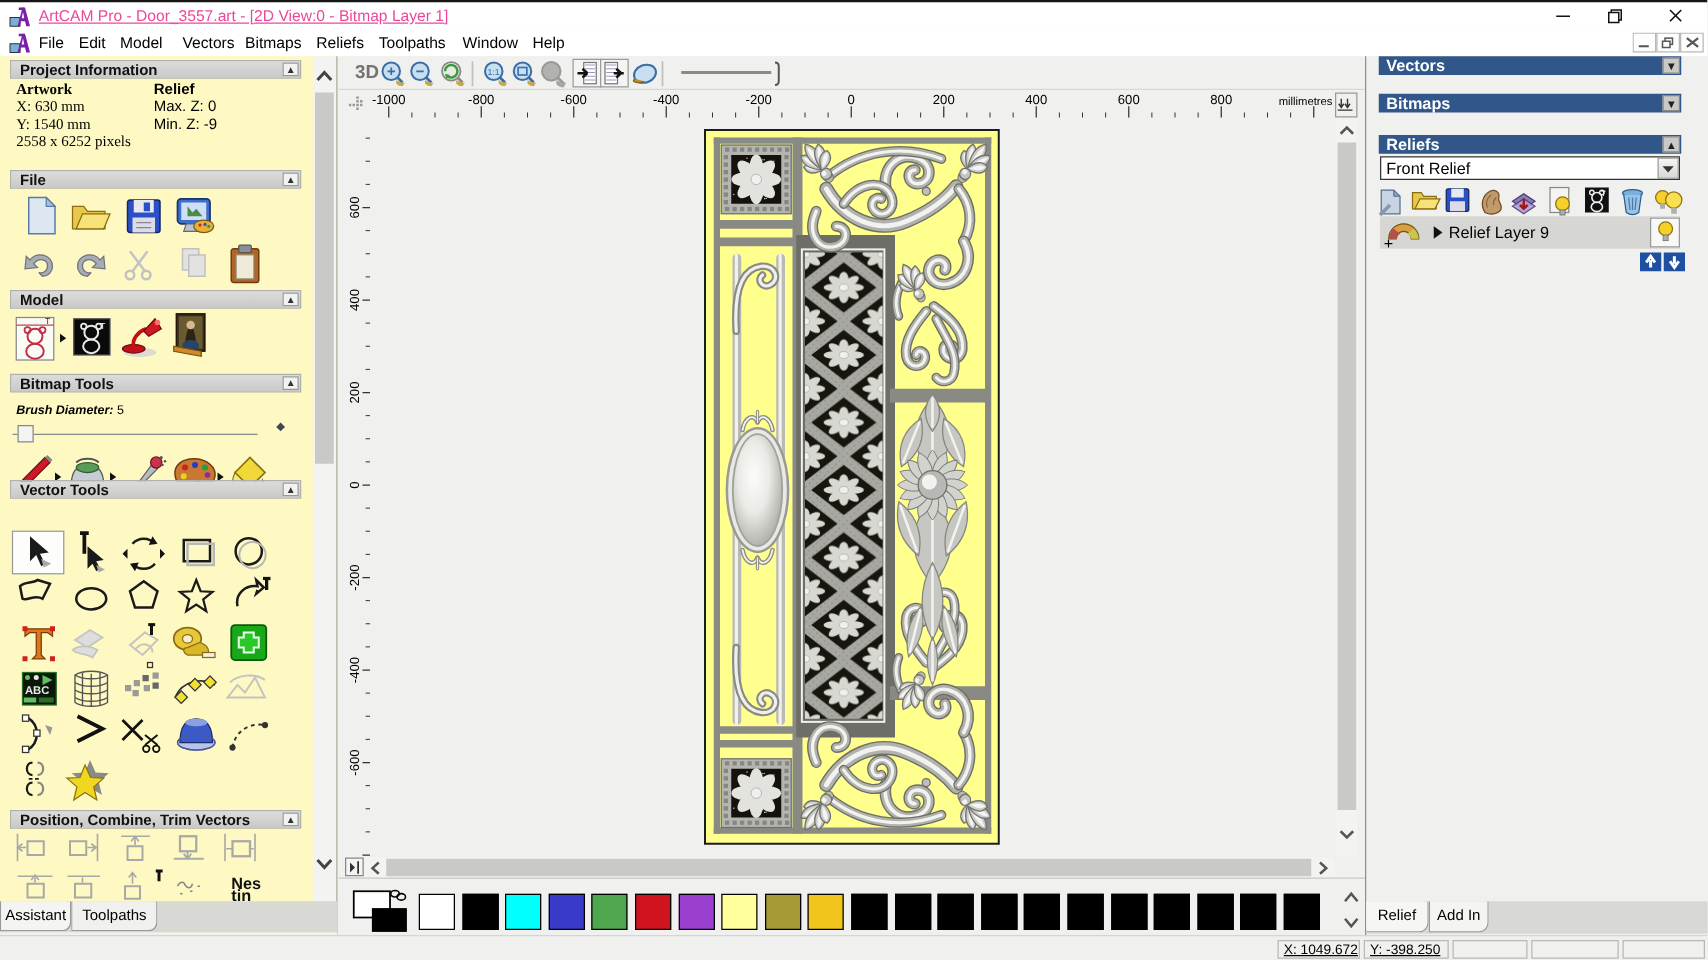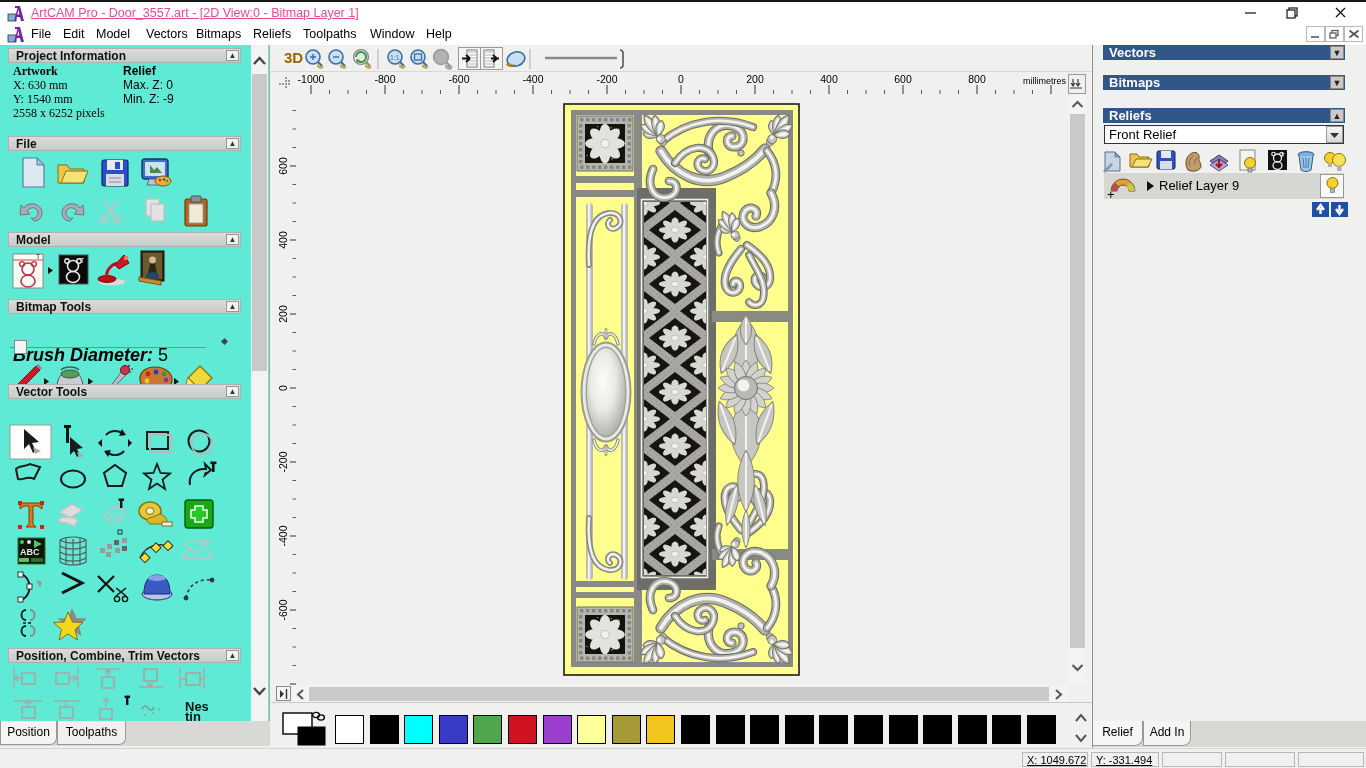--- a/index.html
+++ b/index.html
@@ -6,21 +6,21 @@
   html,body { width:1366px; height:768px; overflow:hidden; }
   body { font-family:"Liberation Sans", sans-serif; background:#f0f0ee; position:relative; }
   .abs { position:absolute; }
   
   #topblack { left:0; top:0; width:1366px; height:2px; background:#161616; }
   #titlebar { left:0; top:2px; width:1366px; height:21px; background:#ffffff; }
   #titletext { left:31px; top:4px; font-size:12.5px; color:#ec4899;text-decoration:underline; }
   #menubar { left:0; top:23px; width:1366px; height:22px; background:#ffffff; }
   .menuitem { position:absolute; top:4px; font-size:12.5px; color:#000; }
   
-  #leftpanel { left:0; top:45px; width:270px; height:703px; background:#5eead4; border-right:1px solid #a8a8a8; }
+  #leftpanel { left:0; top:45px; width:270px; height:703px; background:#fef9c3; border-right:1px solid #a8a8a8; }
   .lsec { position:absolute; left:8px; width:233px; height:15px;
           background:linear-gradient(#dcdcda,#c9c9c7); border:1px solid #b0b0ae; }
   .lsec span { position:absolute; left:7px; top:0px; font-size:12px; font-weight:bold; color:#111; }
   .lsecbtn { position:absolute; right:1px; top:1px; width:13px; height:11px; background:#f2f2f0; border:1px solid #999; font-size:8px; text-align:center; line-height:10px; color:#333; }
   
   #rightpanel { left:1092px; top:45px; width:274px; height:703px; background:#f0f0ee; border-left:1px solid #909090; }
   .rsec { position:absolute; left:10px; width:242px; height:15px; background:#30568a; }
   .rsec span { position:absolute; left:6px; top:0px; font-size:13px; font-weight:bold; color:#fff; }
   .rsecbtn { position:absolute; right:1px; top:1px; width:14px; height:13px; background:#c9c9c7; border:1px solid #888; color:#222; font-size:9px; text-align:center; line-height:12px; }
   
@@ -192,21 +192,21 @@
       <circle cx="11.5" cy="9" r="3.4" fill="#d8b890"></circle>
       <path d="M5 24 C8 20 15 20 18 24 L18 28 L5 28 Z" fill="#24466a"></path>
       <path d="M-2 26 L20 30 L20 34 L-2 30 Z" fill="#d08a2a" stroke="#7a5210" stroke-width="1"></path>
     </g>
   </svg>
 
   <div class="lsec" style="top:254px;">
       <span>Bitmap Tools</span>
       <div class="lsecbtn">▲</div>
     </div>
-  <div class="abs" style="left:13px;top:278px;font-size:18px;font-weight:bold;font-style:italic;color:#000;margin-top:22px;">Brush Diameter: <span style="font-style:normal;font-weight:normal;">5</span></div>
+  <div class="abs" style="left:13px;top:278px;font-size:10px;font-weight:bold;font-style:italic;color:#000;">Brush Diameter: <span style="font-style:normal;font-weight:normal;">5</span></div>
   <div class="abs" style="left:10px;top:302px;width:196px;height:1px;background:#888;"></div>
   <div class="abs" style="left:14px;top:295px;width:13px;height:14px;background:#f4f4f2;border:1px solid #888;"></div>
   <div class="abs" style="left:222px;top:294px;width:5px;height:5px;background:#445;transform:rotate(45deg);"></div>
   <svg class="abs" id="painticons" style="left:0;top:315px;" width="250" height="40" viewBox="0 0 250 40">
 
     <g transform="translate(12,4)">
       <path d="M2 28 L8 26 L28 6 L24 2 L4 22 Z" fill="#d01828" stroke="#70101a" stroke-width="1"></path>
       <path d="M2 28 L8 26 L4 22 Z" fill="#e8c898"></path>
       <path d="M24 2 L28 6 L30 4 L26 0 Z" fill="#888"></path>
     </g>
@@ -406,28 +406,28 @@
         <path d="M106 34 L106 42 M103 37 l3 -4 l3 4" stroke-width="1.3"></path>
       <rect x="126" y="32" width="2.4" height="8" fill="#111" stroke="none"></rect>
         <rect x="124.6" y="30.6" width="5.5" height="2.4" fill="#111" stroke="none"></rect>
       <path d="M142 44 c2 -4 5 -4 6 -1 c2 3 5 3 6 -1 M144 50 l2 0 M152 48 l2 0 M158 44 l2 0" stroke="#888" stroke-width="1.2"></path>
     </g>
     <text x="185" y="46" font-size="13" font-weight="bold" fill="#111" font-family="Liberation Sans">Nes</text>
     <text x="185" y="56" font-size="13" font-weight="bold" fill="#111" font-family="Liberation Sans">tin</text>
   </svg>
 
   <div class="abs" style="left:0;top:676px;width:270px;height:25px;background:#d8d8d4;"></div>
-  <div class="abs" style="left:0;top:676px;width:57px;height:24px;background:#f4f4f2;border:1px solid #999;border-top:none;border-radius:0 0 7px 0;font-size:12px;text-align:center;line-height:22px;color:#000;">Position</div>
+  <div class="abs" style="left:0;top:676px;width:57px;height:24px;background:#f4f4f2;border:1px solid #999;border-top:none;border-radius:0 0 7px 0;font-size:12px;text-align:center;line-height:22px;color:#000;">Assistant</div>
   <div class="abs" style="left:57px;top:676px;width:69px;height:24px;background:#f0f0ee;border:1px solid #999;border-top:none;border-radius:0 0 7px 0;font-size:12px;text-align:center;line-height:22px;color:#000;">Toolpaths</div>
   <div class="abs" style="left:0;top:701px;width:270px;height:2px;background:#f0f0ee;"></div>
 </div>
 <div class="abs" id="canvasarea" style="left:271px;top:45px;width:821px;height:703px;background:#f0f0ee;">
 
   <div class="abs" style="left:0;top:0;width:821px;height:27px;border-bottom:1px solid #d8d8d6;"></div>
-  <div class="abs" style="left:13px;top:4px;font-size:15px;font-weight:bold;color:#a16207;">3D</div>
+  <div class="abs" style="left:13px;top:4px;font-size:15px;font-weight:bold;color:#737373;">3D</div>
   <svg class="abs" style="left:30px;top:1px" width="360" height="26" viewBox="0 0 360 26">
     <g>
       <circle cx="12" cy="11" r="7" fill="#c8dff0" stroke="#3a6ea8" stroke-width="1.6"></circle>
       <path d="M9 11 h6 M12 8 v6" stroke="#3a6ea8" stroke-width="1.4"></path>
       <path d="M17 16 l4 4" stroke="#3a6ea8" stroke-width="2.2"></path>
       <path d="M16 18 q4 3 7 2 l-2 3 q-3 0 -5 -2 z" fill="#c8a84a"></path>
     </g>
     <g transform="translate(23,0)">
       <circle cx="12" cy="11" r="7" fill="#c8dff0" stroke="#3a6ea8" stroke-width="1.6"></circle>
       <path d="M9 11 h6" stroke="#3a6ea8" stroke-width="1.4"></path>
@@ -1406,17 +1406,17 @@
     <path d="M8.5 12 L8.5 6 M5 8 L8.5 3 L12 8" stroke="#fff" stroke-width="2.4" fill="none"></path>
     <path d="M27.5 3 L27.5 9 M24 7 L27.5 12 L31 7" stroke="#fff" stroke-width="2.4" fill="none"></path>
   </svg>
 
   <div class="abs" style="left:0;top:676px;width:274px;height:26px;background:#d8d8d4;"></div>
   <div class="abs" style="left:0;top:676px;width:50px;height:25px;background:#f6f6f4;border:1px solid #999;border-top:none;border-left:none;border-radius:0 0 8px 0;font-size:12px;text-align:center;line-height:22px;color:#000;">Relief</div>
   <div class="abs" style="left:50px;top:676px;width:48px;height:25px;background:#f4f4f2;border:1px solid #999;border-top:none;border-radius:0 0 8px 0;font-size:12px;text-align:center;line-height:22px;color:#000;">Add In</div>
 </div>
 <div class="abs" id="statusbar">
   <div class="statseg" style="left:1022px; width:66px;">X: 1049.672</div>
-  <div class="statseg" style="left:1091px; width:68px;">Y: -331.494</div>
+  <div class="statseg" style="left:1091px; width:68px;">Y: -398.250</div>
   <div class="statseg" style="left:1162px; width:60px;"></div>
   <div class="statseg" style="left:1225px; width:70px;"></div>
   <div class="statseg" style="left:1298px; width:66px;"></div>
 </div>
 
 </body></html>

